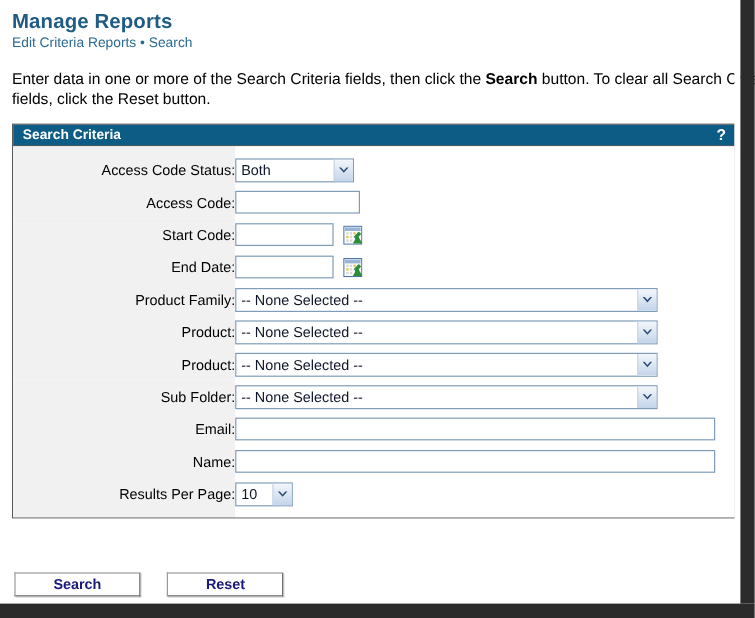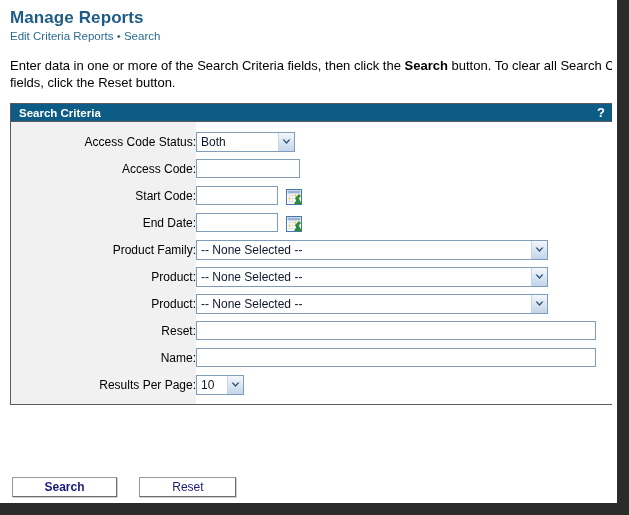--- a/index.html
+++ b/index.html
@@ -195,21 +195,21 @@
     color: #1a1a7a;
     font-size: 12px;
     text-align: center;
     height: 20px;
     line-height: 18px;
     font-family: "Liberation Sans", sans-serif;
     cursor: pointer;
     box-shadow: 1px 1px 0 #cfcfcf;
   }
   .btn.search { width: 105px; font-weight: bold; margin-right: 18px; }
-  .btn.reset  { width: 97px; font-weight: normal; }
+  .btn.reset  { width: 97px; font-weight: bold; }
 </style>
 </head>
 <body>
 
 <div id="page">
 
   <div id="content">
     <div class="page-title">Manage Reports</div>
     <div class="breadcrumb">Edit Criteria Reports • Search</div>
     <div class="instructions"><span>Enter data in one or more of the Search Criteria fields, then click the </span><b>Search</b><span> button. To clear all Search Criteria fields, click the Reset button.</span></div>
@@ -334,23 +334,36 @@
               <span class="sel-val">-- None Selected --</span>
               <span class="arrow">
                 <svg width="9" height="6" viewBox="0 0 9 6">
                       <path d="M0.5 0.5 L4.5 5 L8.5 0.5 L6.8 0.5 L4.5 3.1 L2.2 0.5 Z" fill="#2d4e77"></path>
                     </svg>
               </span>
             </span>
           </td>
         </tr>
 
-
-        <tr>
-          <td class="lbl">Reset:</td>
+        <tr>
+          <td class="lbl">Sub Folder:</td>
+          <td class="fld">
+            <span class="sel s-wide">
+              <span class="sel-val">-- None Selected --</span>
+              <span class="arrow">
+                <svg width="9" height="6" viewBox="0 0 9 6">
+                      <path d="M0.5 0.5 L4.5 5 L8.5 0.5 L6.8 0.5 L4.5 3.1 L2.2 0.5 Z" fill="#2d4e77"></path>
+                    </svg>
+              </span>
+            </span>
+          </td>
+        </tr>
+
+        <tr>
+          <td class="lbl">Email:</td>
           <td class="fld">
             <input class="txt w-wide" type="text" value="" style="">
           </td>
         </tr>
 
         <tr>
           <td class="lbl">Name:</td>
           <td class="fld">
             <input class="txt w-wide" type="text" value="" style="">
           </td>

